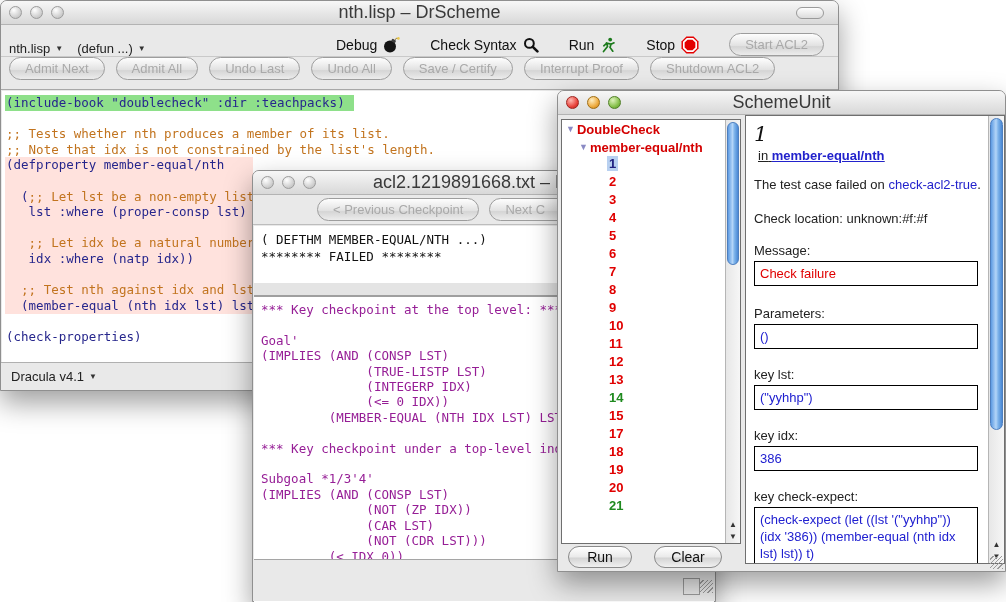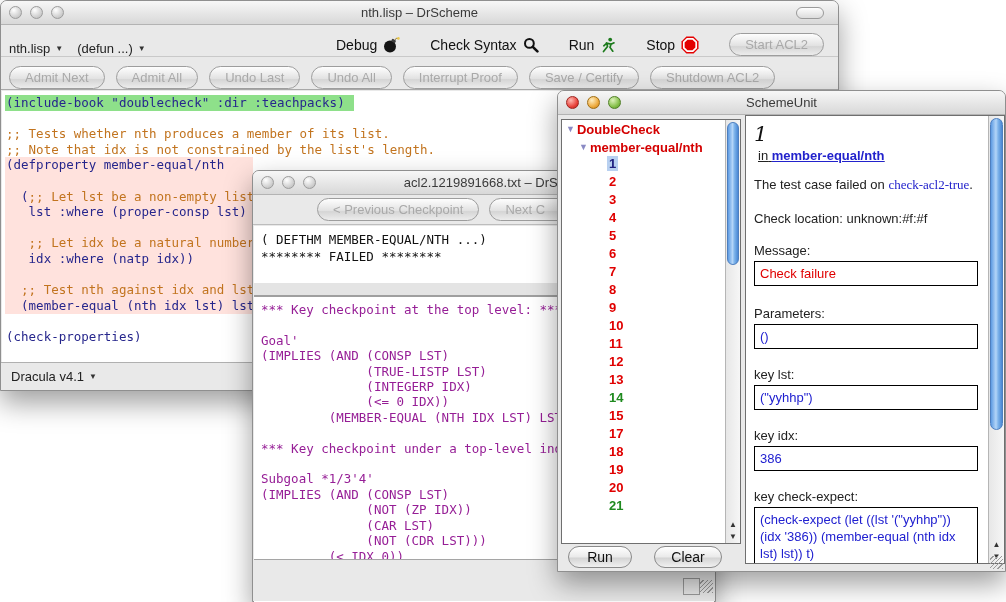--- a/index.html
+++ b/index.html
@@ -6,21 +6,21 @@
   html,body { width:1006px; height:602px; }
   body { position:relative; background:#fff; overflow:hidden;
          font-family:"Liberation Sans",sans-serif; font-size:13px; color:#222; }
 
   
   .window { position:absolute; background:#e9e9e9; border:1px solid #8f8f8f;
             border-radius:7px 7px 0 0; box-shadow:0 12px 28px rgba(0,0,0,.38); }
   .titlebar { height:24px; position:relative; display:flex; align-items:center;
               border-radius:6px 6px 0 0; border-bottom:1px solid #b3b3b3;
               background:linear-gradient(#f7f7f7,#d8d8d8); }
-  .title { position:absolute; left:0; right:0; text-align:center; font-size:13px; color:#3a3a3a; }
+  .title { position:absolute; left:0; right:0; text-align:center; font-size:18px; color:#3a3a3a; }
   .tl { width:13px; height:13px; border-radius:50%; margin-left:8px; flex:0 0 auto; }
   .tl.gray  { background:radial-gradient(circle at 35% 30%,#fff,#d2d2d2 60%,#b6b6b6); border:1px solid #9c9c9c; }
   .tl.red   { background:radial-gradient(circle at 35% 30%,#ffb9b2,#e8423b 62%,#b01e18); border:1px solid #9d241f; }
   .tl.yellow{ background:radial-gradient(circle at 35% 30%,#ffeec0,#eda93c 62%,#c07a14); border:1px solid #a06d12; }
   .tl.green { background:radial-gradient(circle at 35% 30%,#ddf2bb,#84bf48 62%,#55912a); border:1px solid #507f26; }
   .tb-pill { position:absolute; right:14px; top:6px; width:28px; height:12px;
              border:1px solid #9a9a9a; border-radius:7px; background:linear-gradient(#fdfdfd,#dcdcdc); }
   .grip { position:absolute; width:13px; height:13px;
           background:repeating-linear-gradient(135deg,transparent 0 2px,#9a9a9a 2px 3px); }
 
@@ -36,21 +36,21 @@
   
   #main-win { left:0; top:0; width:839px; height:391px; }
   .navrow { height:32px; display:flex; align-items:flex-end; padding:0 14px 0 8px;
             background:#e9e9e9; border-bottom:1px solid #c9c9c9; }
   .drop { background:none; border:none; font-size:13px; color:#222; display:flex; align-items:center;
           gap:5px; margin-right:14px; font-family:"Liberation Sans",sans-serif; }
   .caret { font-size:8px; color:#333; }
   .nav-right { margin-left:auto; display:flex; align-items:center; gap:30px; }
   .tool { background:none; border:none; font-size:14px; color:#111; display:flex; align-items:center;
           gap:6px; font-family:"Liberation Sans",sans-serif; }
-  .admitrow { height:33px; display:flex; align-items:flex-end; gap:11px; padding:0 8px;
+  .admitrow { height:33px; display:flex; align-items:flex-start; gap:11px; padding:0 8px;
               background:#e9e9e9; border-bottom:1px solid #a8a8a8; }
   .editor { position:absolute; left:1px; right:1px; top:90px; height:273px; background:#fff; overflow:hidden; }
   .code { position:absolute; left:4px; top:4px; white-space:pre;
           font-family:"DejaVu Sans Mono",monospace; font-size:12.5px; line-height:15.6px; }
   .code-line { height:15.6px; }
   .seg-code { color:var(--code-text); }
   .seg-comment { color:var(--comment-text); }
   .hl-green { position:absolute; left:3px; top:4px; width:349px; height:16px; background:var(--include-highlight); }
   .hl-pink  { position:absolute; left:3px; top:66px; width:248px; height:157px; background:var(--defproperty-highlight); }
   .statusbar { position:absolute; left:0; right:0; bottom:0; height:28px; background:#e9e9e9;
@@ -94,21 +94,21 @@
              align-items:center; gap:3px; font-size:8px; color:#333; }
   .su-footer { position:absolute; left:0; right:266px; bottom:0; height:29px; display:flex;
                align-items:center; gap:22px; padding-left:10px; }
   .right-panel { position:absolute; left:187px; top:24px; width:260px; height:449px;
                  background:#fff; border:1px solid #6f6f6f; overflow:hidden; }
   .detail { position:absolute; left:0; top:0; width:237px; padding:6px 0 0 8px; }
   .big-num { font-family:"DejaVu Serif",serif; font-style:italic; font-size:21px; color:#111; }
   .in-line { margin-top:2px; padding-left:4px;text-decoration:underline; }
   .link { color:var(--link-blue); font-weight:bold; text-decoration:underline; }
   .para { margin-top:13px; line-height:17px; }
-  .blue-ref { color:var(--link-blue);font-family:Liberation Serif, serif; }
+  .blue-ref { color:var(--link-blue); }
   .loc-line { margin-top:18px; }
   .field-label { margin-top:12px; }
   .field-label.tight { margin-top:18px; }
   .value-box { margin-top:3px; width:224px; min-height:23px; border:1px solid #000;
                padding:3px 5px; color:var(--value-blue); line-height:17px; }
   .value-box.red { color:var(--message-red); }
 
   
   .icon-svg { display:inline-block; vertical-align:middle; }
 </style>
@@ -164,22 +164,22 @@
           </svg>
       </button>
       <button class="pill disabled">Start ACL2</button>
     </div>
   </div>
   <div class="admitrow">
       <button class="pill disabled">Admit Next</button>
       <button class="pill disabled">Admit All</button>
       <button class="pill disabled">Undo Last</button>
       <button class="pill disabled">Undo All</button>
+      <button class="pill disabled">Save / Certify</button>
       <button class="pill disabled">Interrupt Proof</button>
-      <button class="pill disabled">Save / Certify</button>
       <button class="pill disabled">Shutdown ACL2</button>
     </div>
   <div class="editor">
     <div class="hl-green"></div>
     <div class="hl-pink"></div>
     <div class="code"><div class="code-line"><span class="seg-code">(include-book "doublecheck" :dir :teachpacks)</span></div><div class="code-line">&nbsp;</div><div class="code-line"><span class="seg-comment">;; Tests whether nth produces a member of its list.</span></div><div class="code-line"><span class="seg-comment">;; Note that idx is not constrained by the list's length.</span></div><div class="code-line"><span class="seg-code">(defproperty member-equal/nth</span></div><div class="code-line">&nbsp;</div><div class="code-line"><span class="seg-code">  (</span><span class="seg-comment">;; Let lst be a non-empty list.</span></div><div class="code-line"><span class="seg-code">   lst :where (proper-consp lst)</span></div><div class="code-line">&nbsp;</div><div class="code-line"><span class="seg-comment">   ;; Let idx be a natural number.</span></div><div class="code-line"><span class="seg-code">   idx :where (natp idx))</span></div><div class="code-line">&nbsp;</div><div class="code-line"><span class="seg-comment">  ;; Test nth against idx and lst.</span></div><div class="code-line"><span class="seg-code">  (member-equal (nth idx lst) lst))</span></div><div class="code-line">&nbsp;</div><div class="code-line"><span class="seg-code">(check-properties)</span></div></div>
   </div>
   <div class="statusbar">
     <button class="drop">
       <span>Dracula v4.1</span>

